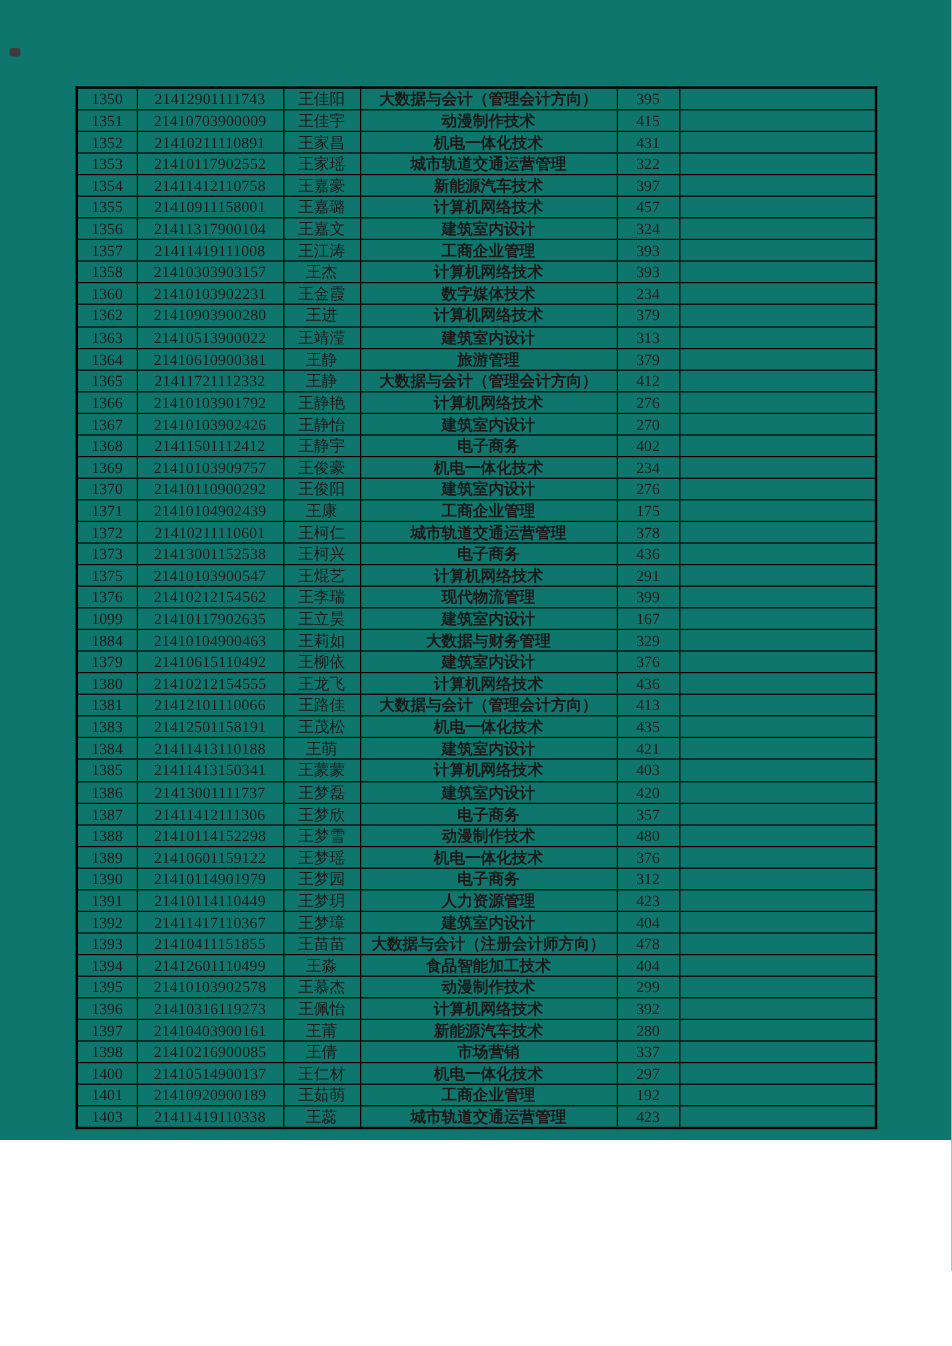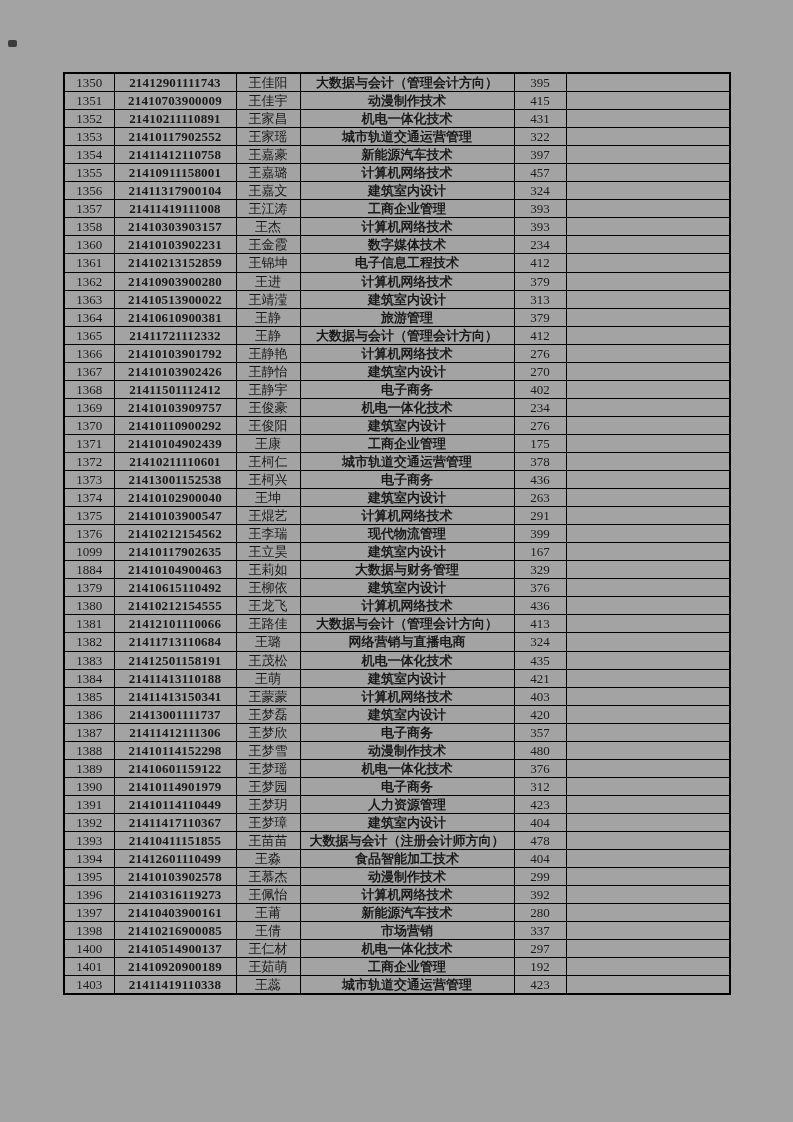--- a/index.html
+++ b/index.html
@@ -3,22 +3,22 @@
 <meta charset="utf-8">
 <style>
   html, body {
     margin: 0;
     padding: 0;
     background: #ffffff;
   }
   .page {
     position: relative;
     width: 793px;
-    height: 1122px;
-    background: #a3a3a3;
+    height: 950px;
+    background: #0f766e;
     overflow: hidden;
     font-family: "Liberation Serif", "DejaVu Serif", serif;
     color: #000;
   }
   .scan-speck {
     position: absolute;
     left: 8px;
     top: 40px;
     width: 9px;
     height: 7px;
@@ -45,21 +45,21 @@
     white-space: nowrap;
     overflow: hidden;
     color: #1a1a1a;
   }
   .col0 { width: 50px; }
   .col1 { width: 122px; }
   .col2 { width: 64px; }
   .col3 { width: 214px; }
   .col4 { width: 52px; }
   .col5 { width: 164px; }
-  td.c1 { font-size: 13.5px; letter-spacing: 0.2px; font-weight: bold; }
+  td.c1 { font-size: 13.5px; letter-spacing: 0.2px; }
   td.c3 { font-size: 13.5px; font-weight: bold; }
 </style>
 </head>
 <body>
 
 <div class="page">
   <div class="scan-speck"></div>
   <table class="score-table">
     <colgroup>
       <col class="col0">
@@ -144,28 +144,20 @@
         </tr>
         <tr>
           <td class="c0">1360</td>
           <td class="c1">21410103902231</td>
           <td class="c2">王金霞</td>
           <td class="c3">数字媒体技术</td>
           <td class="c4">234</td>
           <td class="c5"></td>
         </tr>
         <tr>
-          <td class="c0">1361</td>
-          <td class="c1">21410213152859</td>
-          <td class="c2">王锦坤</td>
-          <td class="c3">电子信息工程技术</td>
-          <td class="c4">412</td>
-          <td class="c5"></td>
-        </tr>
-        <tr>
           <td class="c0">1362</td>
           <td class="c1">21410903900280</td>
           <td class="c2">王进</td>
           <td class="c3">计算机网络技术</td>
           <td class="c4">379</td>
           <td class="c5"></td>
         </tr>
         <tr>
           <td class="c0">1363</td>
           <td class="c1">21410513900022</td>
@@ -248,28 +240,20 @@
         </tr>
         <tr>
           <td class="c0">1373</td>
           <td class="c1">21413001152538</td>
           <td class="c2">王柯兴</td>
           <td class="c3">电子商务</td>
           <td class="c4">436</td>
           <td class="c5"></td>
         </tr>
         <tr>
-          <td class="c0">1374</td>
-          <td class="c1">21410102900040</td>
-          <td class="c2">王坤</td>
-          <td class="c3">建筑室内设计</td>
-          <td class="c4">263</td>
-          <td class="c5"></td>
-        </tr>
-        <tr>
           <td class="c0">1375</td>
           <td class="c1">21410103900547</td>
           <td class="c2">王焜艺</td>
           <td class="c3">计算机网络技术</td>
           <td class="c4">291</td>
           <td class="c5"></td>
         </tr>
         <tr>
           <td class="c0">1376</td>
           <td class="c1">21410212154562</td>
@@ -312,28 +296,20 @@
         </tr>
         <tr>
           <td class="c0">1381</td>
           <td class="c1">21412101110066</td>
           <td class="c2">王路佳</td>
           <td class="c3">大数据与会计（管理会计方向）</td>
           <td class="c4">413</td>
           <td class="c5"></td>
         </tr>
         <tr>
-          <td class="c0">1382</td>
-          <td class="c1">21411713110684</td>
-          <td class="c2">王璐</td>
-          <td class="c3">网络营销与直播电商</td>
-          <td class="c4">324</td>
-          <td class="c5"></td>
-        </tr>
-        <tr>
           <td class="c0">1383</td>
           <td class="c1">21412501158191</td>
           <td class="c2">王茂松</td>
           <td class="c3">机电一体化技术</td>
           <td class="c4">435</td>
           <td class="c5"></td>
         </tr>
         <tr>
           <td class="c0">1384</td>
           <td class="c1">21411413110188</td>

